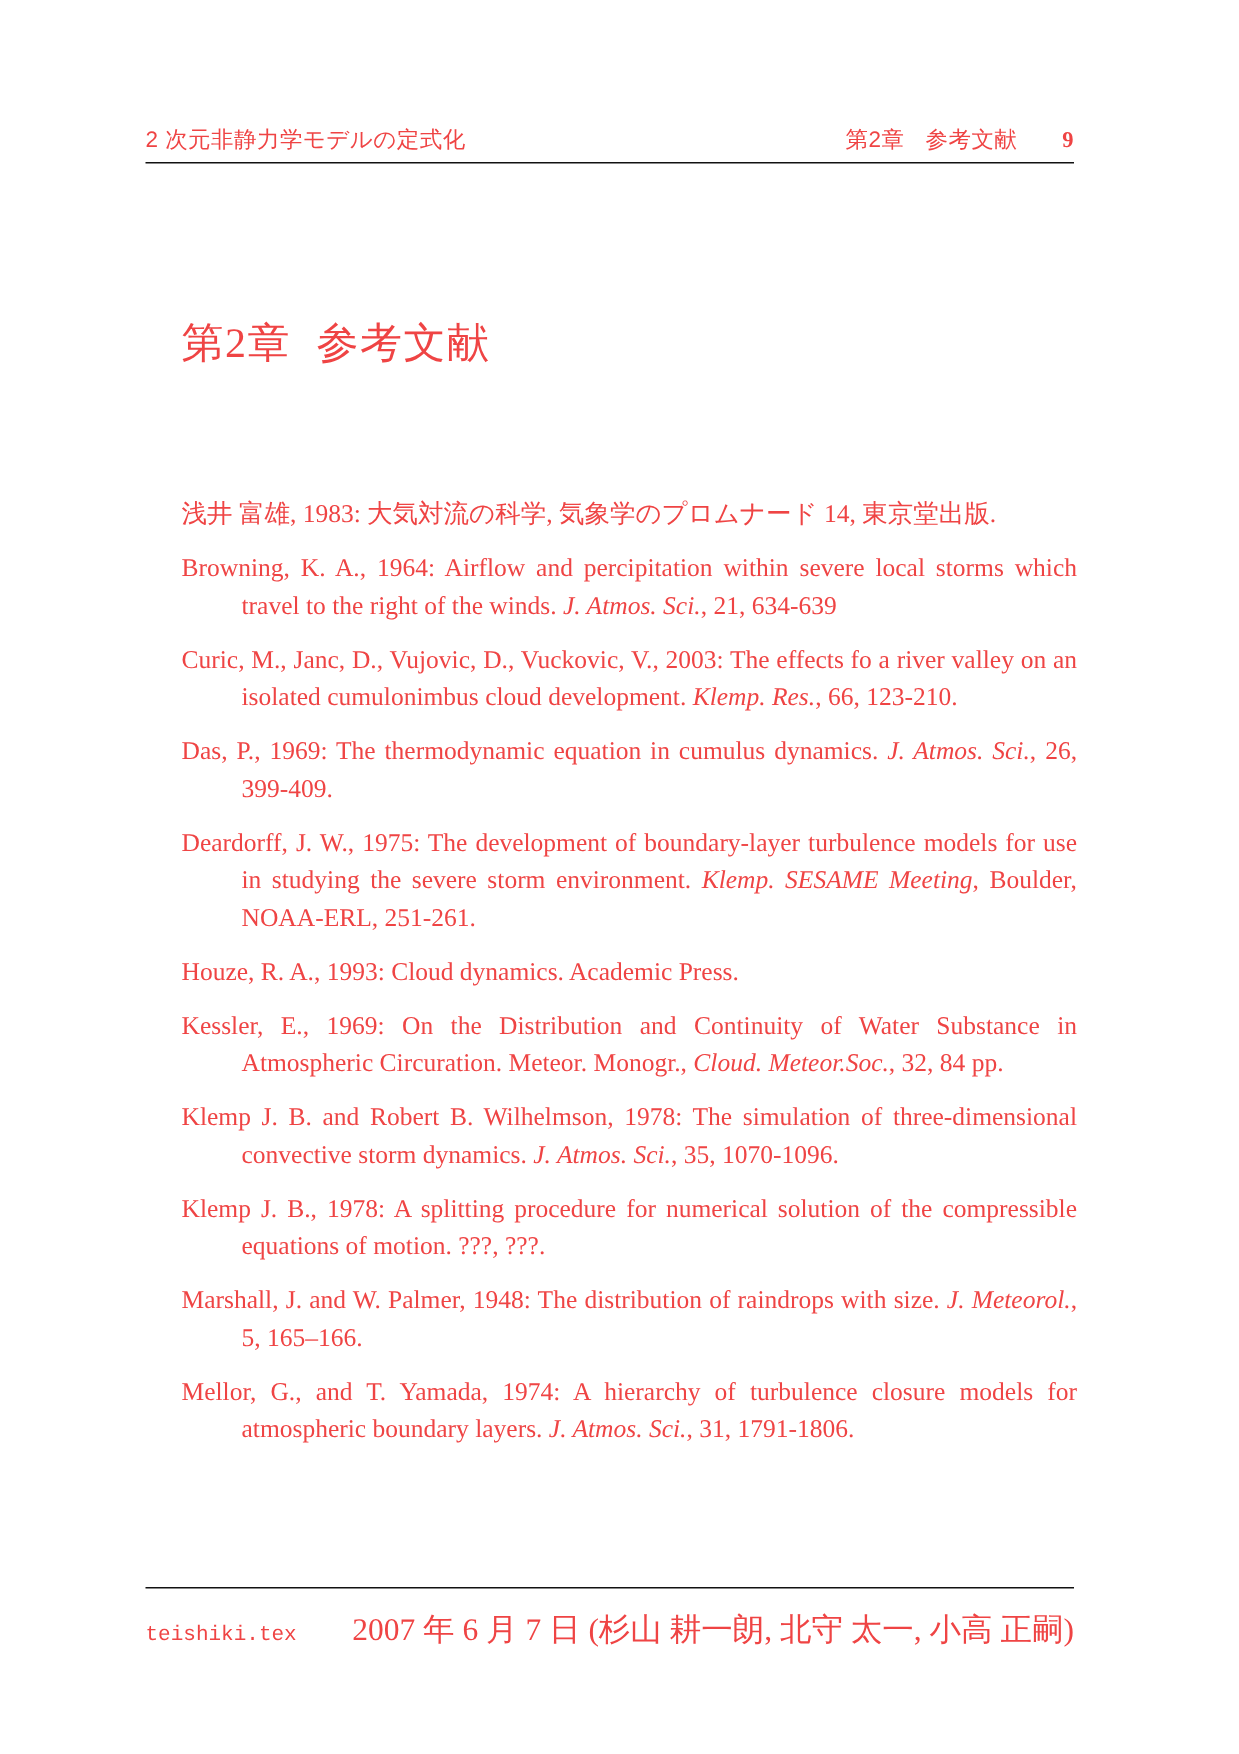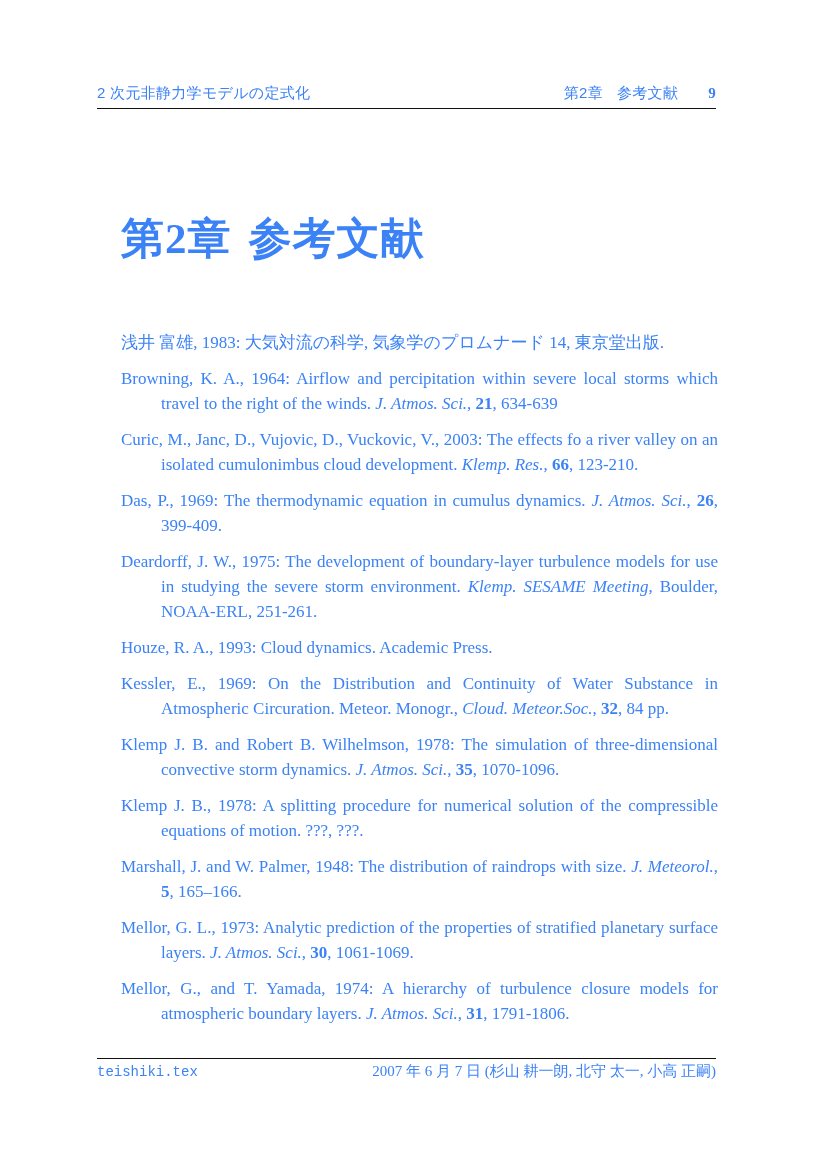--- a/index.html
+++ b/index.html
@@ -5,21 +5,21 @@
   html, body {
     margin: 0;
     padding: 0;
     background: #ffffff;
   }
   .page {
     position: relative;
     width: 826px;
     height: 1169px;
     background: #ffffff;
-    color: #3b82f6;
+    color: #ef4444;
     font-family: "Liberation Serif", "DejaVu Serif", serif;
     overflow: hidden;
   }
 
   
   .running-header {
     position: absolute;
     left: 97px;
     width: 619px;
     top: 84px;
@@ -43,22 +43,22 @@
     font-family: "Liberation Serif", "DejaVu Serif", serif;
     font-weight: bold;
     font-size: 15px;
   }
 
   
   .chapter-heading {
     position: absolute;
     left: 121px;
     top: 213px;
-    font-size: 43px;
-    font-weight: bold;
+    font-size: 28px;
+    font-weight: normal;
     line-height: 1.2;
     letter-spacing: 1px;
     white-space: nowrap;
   }
   .chapter-heading .ch-number { margin-right: 17px; }
 
   
   .references {
     position: absolute;
     left: 121px;
@@ -68,42 +68,42 @@
   .ref-item {
     font-size: 17px;
     line-height: 25px;
     text-align: justify;
     padding-left: 40px;
     text-indent: -40px;
     margin-bottom: 11px;
   }
   .seg-n { font-style: normal; margin-top: 20px; }
   .seg-i { font-style: italic; }
-  .seg-b { font-weight: bold; }
+  .seg-b { font-weight: normal; }
 
   
   .running-footer {
     position: absolute;
     left: 97px;
     width: 619px;
     top: 1058px;
     border-top: 1.5px solid #111111;
-    padding-top: 3px;
+    padding-top: 13px;
     display: flex;
     justify-content: space-between;
     align-items: baseline;
     font-size: 15px;
   }
   .running-footer .ftr-file {
     font-family: "Liberation Mono", "DejaVu Sans Mono", monospace;
     font-size: 14px;
   }
   .running-footer .ftr-date {
     font-family: "Liberation Serif", "DejaVu Serif", serif;
-    font-size: 15px;
+    font-size: 21px;
   }
 </style>
 </head>
 <body>
 
 <div class="page">
 
   <div class="running-header">
     <span class="hdr-left">2 次元非静力学モデルの定式化</span>
     <span class="hdr-right">
@@ -121,21 +121,20 @@
       <div class="ref-item"><span class="seg-n">浅井 富雄, 1983: 大気対流の科学, 気象学のプロムナード 14, 東京堂出版.</span></div>
       <div class="ref-item"><span class="seg-n">Browning, K. A., 1964: Airflow and percipitation within severe local storms which travel to the right of the winds. </span><span class="seg-i">J. Atmos. Sci.</span><span class="seg-n">, </span><span class="seg-b">21</span><span class="seg-n">, 634-639</span></div>
       <div class="ref-item"><span class="seg-n">Curic, M., Janc, D., Vujovic, D., Vuckovic, V., 2003: The effects fo a river valley on an isolated cumulonimbus cloud development. </span><span class="seg-i">Klemp. Res.</span><span class="seg-n">, </span><span class="seg-b">66</span><span class="seg-n">, 123-210.</span></div>
       <div class="ref-item"><span class="seg-n">Das, P., 1969: The thermodynamic equation in cumulus dynamics. </span><span class="seg-i">J. Atmos. Sci.</span><span class="seg-n">, </span><span class="seg-b">26</span><span class="seg-n">, 399-409.</span></div>
       <div class="ref-item"><span class="seg-n">Deardorff, J. W., 1975: The development of boundary-layer turbulence models for use in studying the severe storm environment. </span><span class="seg-i">Klemp. SESAME Meeting</span><span class="seg-n">, Boulder, NOAA-ERL, 251-261.</span></div>
       <div class="ref-item"><span class="seg-n">Houze, R. A., 1993: Cloud dynamics. Academic Press.</span></div>
       <div class="ref-item"><span class="seg-n">Kessler, E., 1969: On the Distribution and Continuity of Water Substance in Atmospheric Circuration. Meteor. Monogr., </span><span class="seg-i">Cloud. Meteor.Soc.</span><span class="seg-n">, </span><span class="seg-b">32</span><span class="seg-n">, 84 pp.</span></div>
       <div class="ref-item"><span class="seg-n">Klemp J. B. and Robert B. Wilhelmson, 1978: The simulation of three-dimensional convective storm dynamics. </span><span class="seg-i">J. Atmos. Sci.</span><span class="seg-n">, </span><span class="seg-b">35</span><span class="seg-n">, 1070-1096.</span></div>
       <div class="ref-item"><span class="seg-n">Klemp J. B., 1978: A splitting procedure for numerical solution of the compressible equations of motion. ???, ???.</span></div>
       <div class="ref-item"><span class="seg-n">Marshall, J. and W. Palmer, 1948: The distribution of raindrops with size. </span><span class="seg-i">J. Meteorol.</span><span class="seg-n">, </span><span class="seg-b">5</span><span class="seg-n">, 165–166.</span></div>
-      <div class="ref-item"><span class="seg-n">Mellor, G. L., 1973: Analytic prediction of the properties of stratified planetary surface layers. </span><span class="seg-i">J. Atmos. Sci.</span><span class="seg-n">, </span><span class="seg-b">30</span><span class="seg-n">, 1061-1069.</span></div>
       <div class="ref-item"><span class="seg-n">Mellor, G., and T. Yamada, 1974: A hierarchy of turbulence closure models for atmospheric boundary layers. </span><span class="seg-i">J. Atmos. Sci.</span><span class="seg-n">, </span><span class="seg-b">31</span><span class="seg-n">, 1791-1806.</span></div>
     </div>
 
   <div class="running-footer">
     <span class="ftr-file">teishiki.tex</span>
     <span class="ftr-date">2007 年 6 月 7 日 (杉山 耕一朗, 北守 太一, 小高 正嗣)</span>
   </div>
 
 </div>
 

